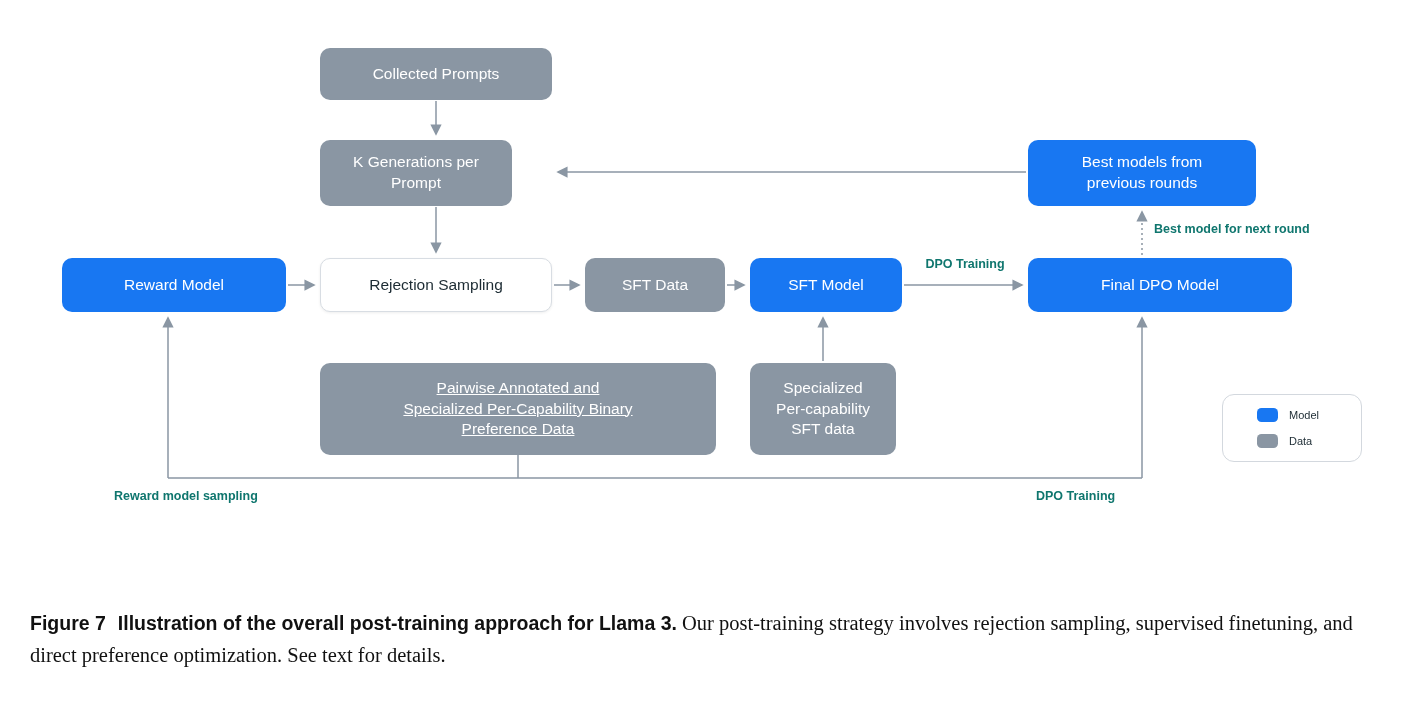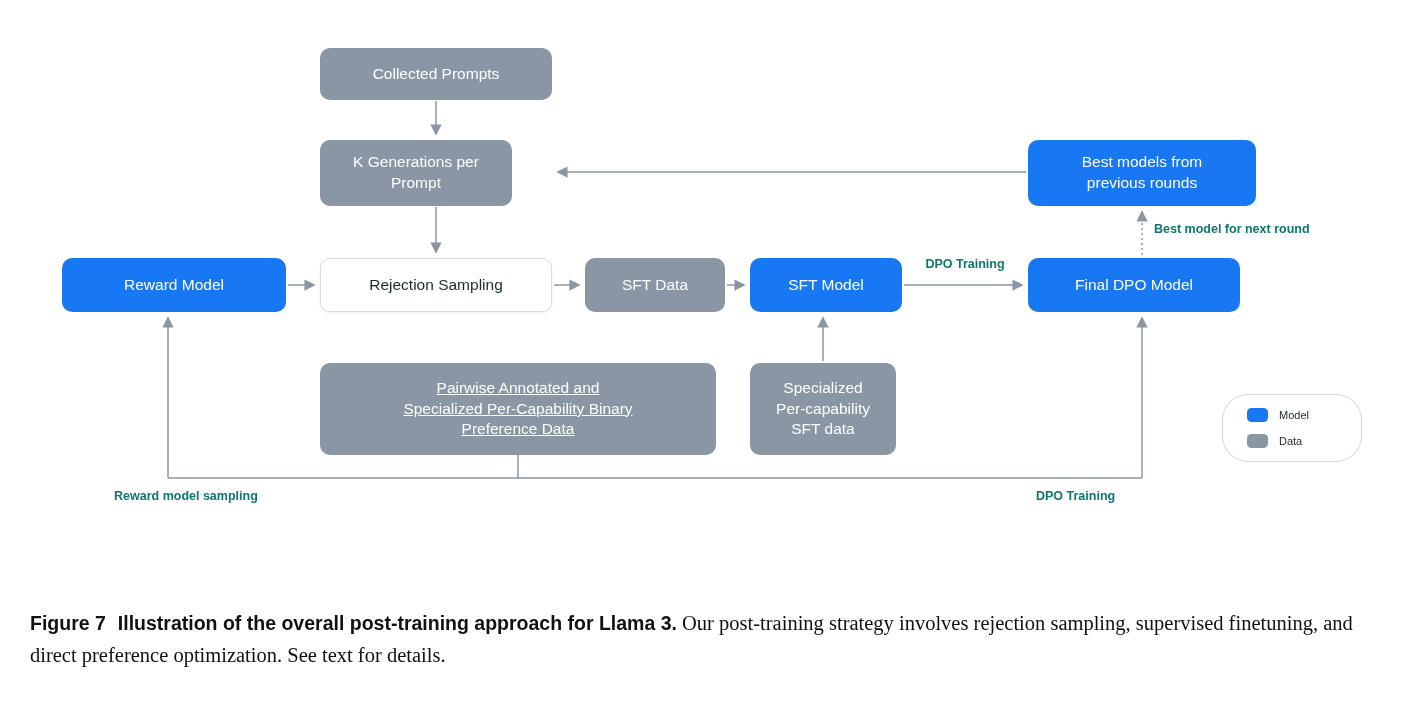--- a/index.html
+++ b/index.html
@@ -53,24 +53,24 @@
     font-weight: 700;
     color: #0f766e;
     white-space: nowrap;
   }
   .edge-label.centered { text-align: center; }
   .legend {
     position: absolute;
     left: 1222px; top: 394px;
     width: 140px; height: 68px;
     border: 1.5px solid #d3d8de;
-    border-radius: 26px;
+    border-radius: 12px;
     background: #ffffff;
     box-sizing: border-box;
-    padding: 13px 24px;
+    padding: 13px 34px;
     display: flex;
     flex-direction: column;
     justify-content: space-between;
   }
   .legend-row {
     display: flex;
     align-items: center;
     gap: 11px;
   }
   .legend-swatch {
@@ -155,21 +155,21 @@
   </div>
 
   <div class="node data" style="left:585px; top:258px; width:140px; height:54px;">
     <span>SFT Data</span>
   </div>
 
   <div class="node model" style="left:750px; top:258px; width:152px; height:54px;">
     <span>SFT Model</span>
   </div>
 
-  <div class="node model" style="left:1028px; top:258px; width:212px; height:54px;">
+  <div class="node model" style="left:1028px; top:258px; width:264px; height:54px;">
     <span>Final DPO Model</span>
   </div>
 
   <div class="node data" style="left:320px; top:363px; width:396px; height:92px;text-decoration:underline;">
     <div class="node-text">
       <span class="line">Pairwise Annotated and</span>
       <span class="line">Specialized Per-Capability Binary</span>
       <span class="line">Preference Data</span>
     </div>
   </div>

